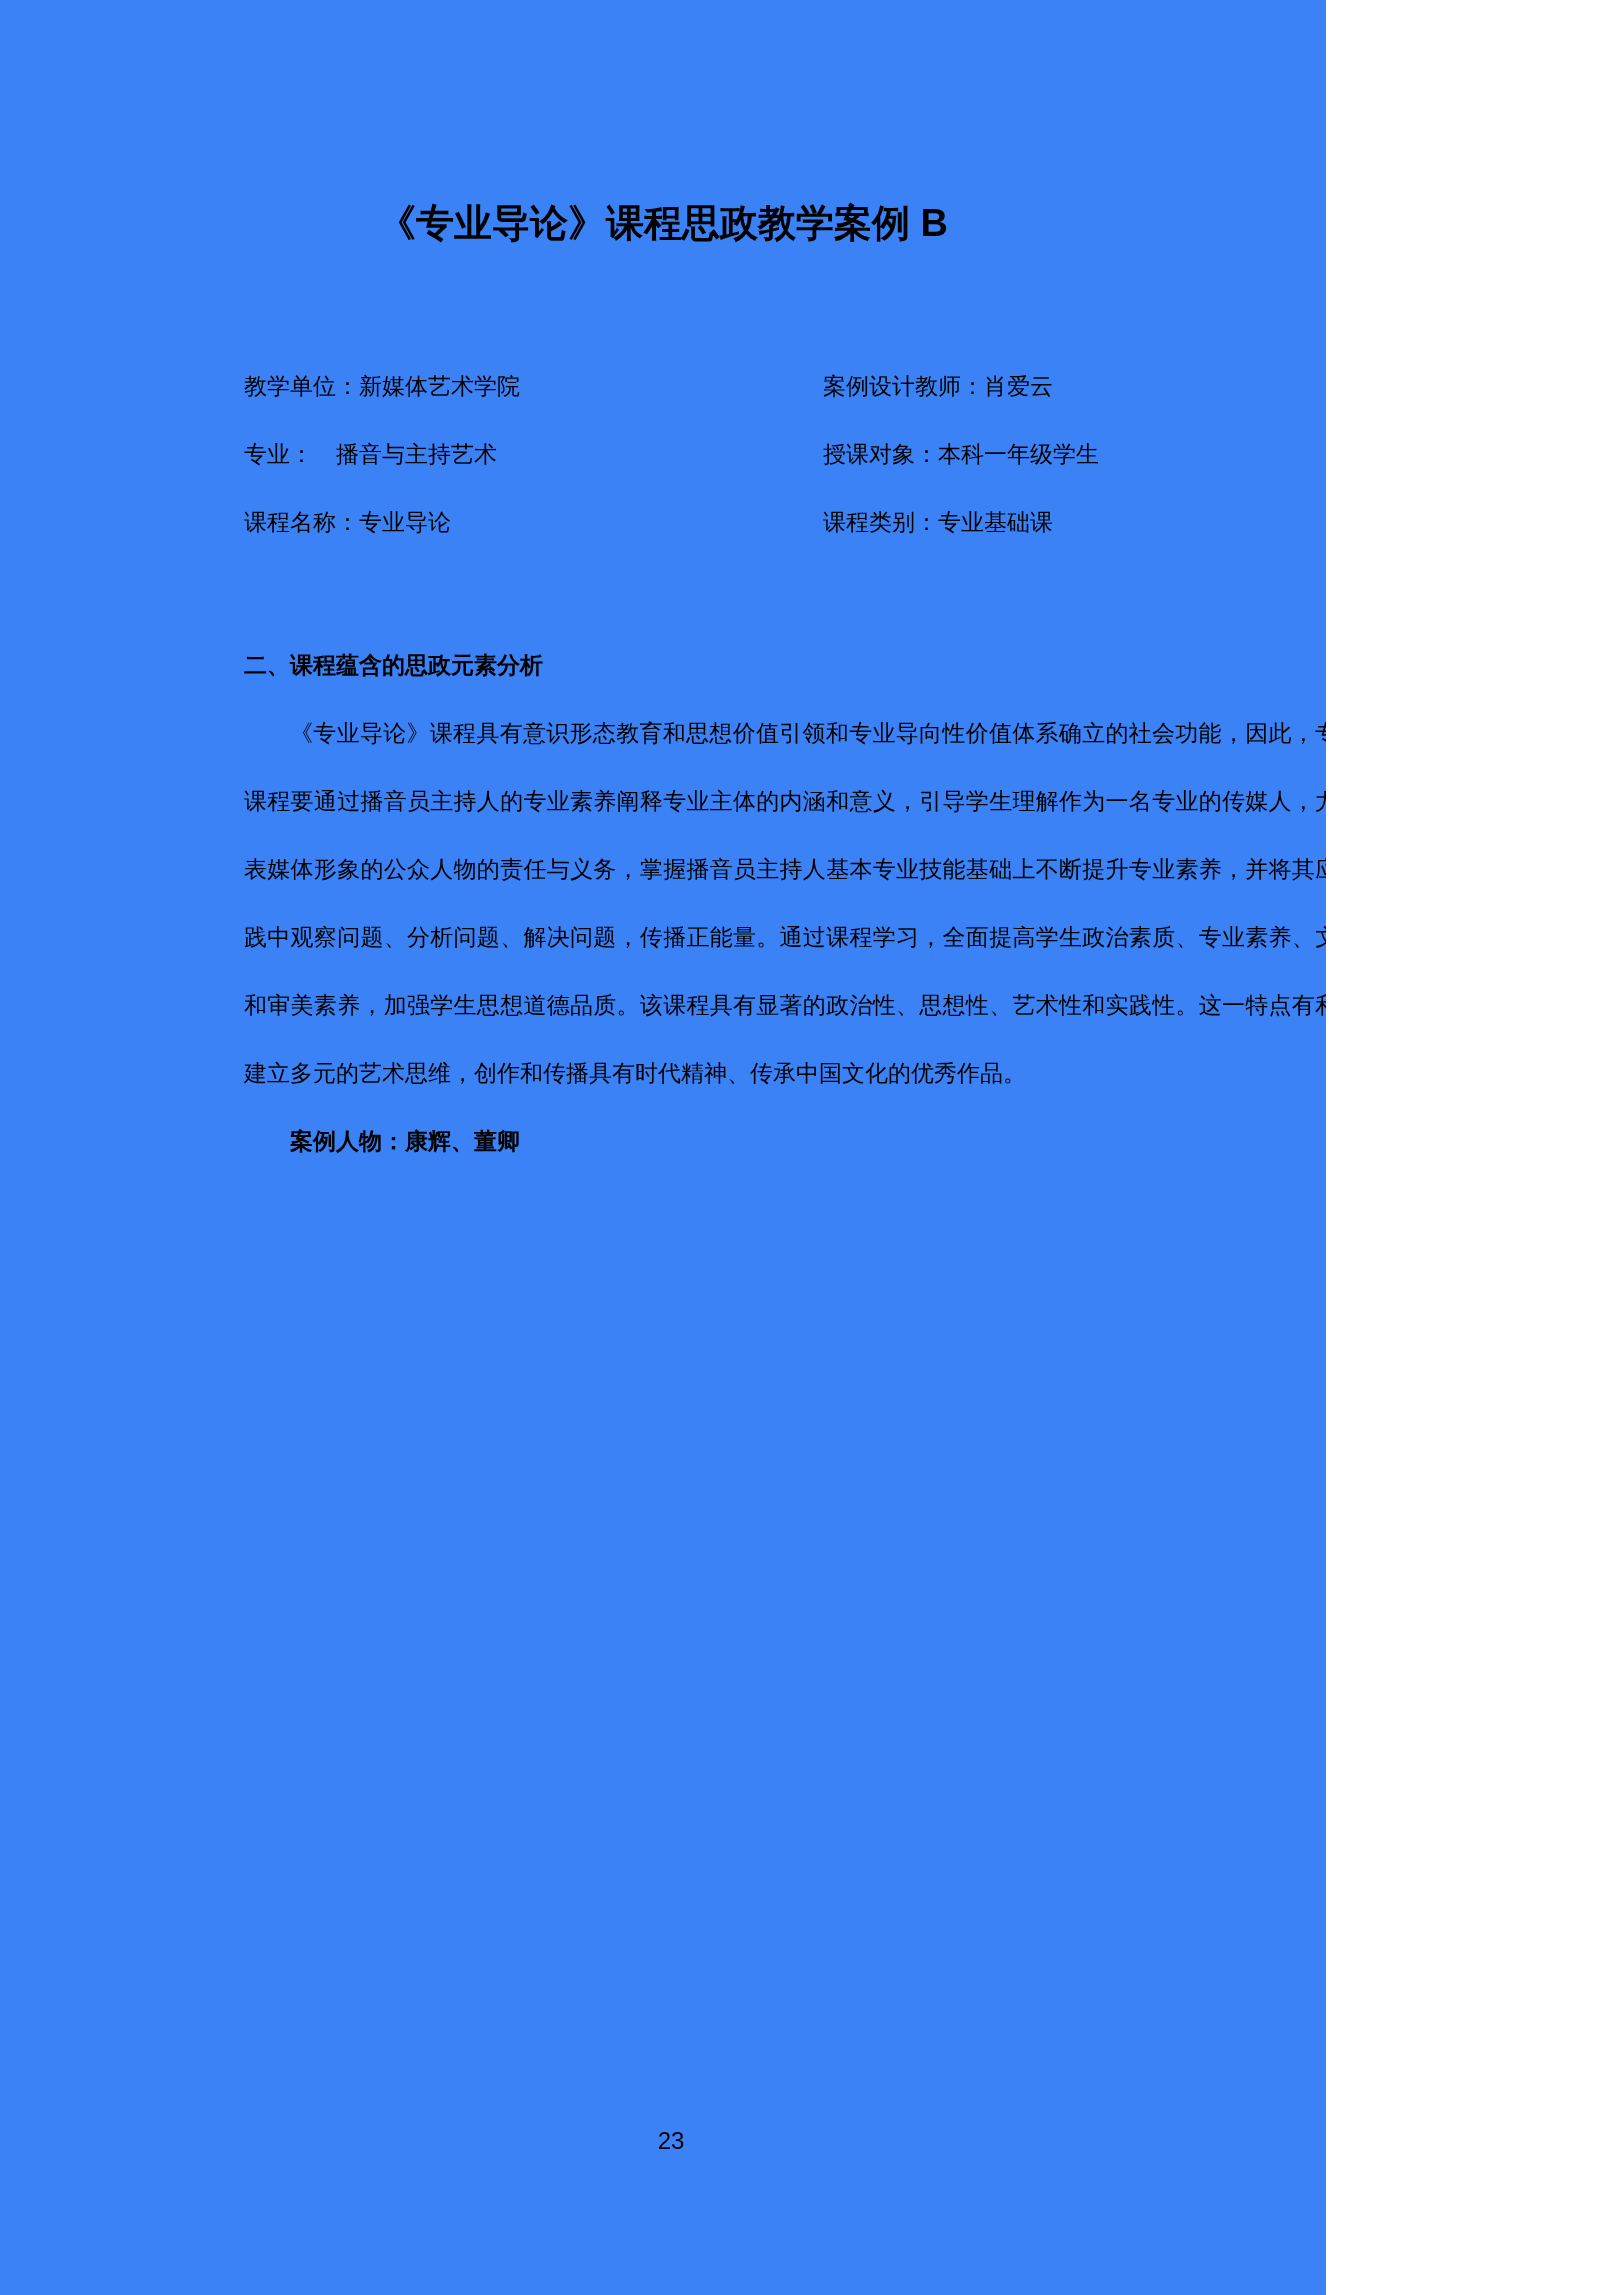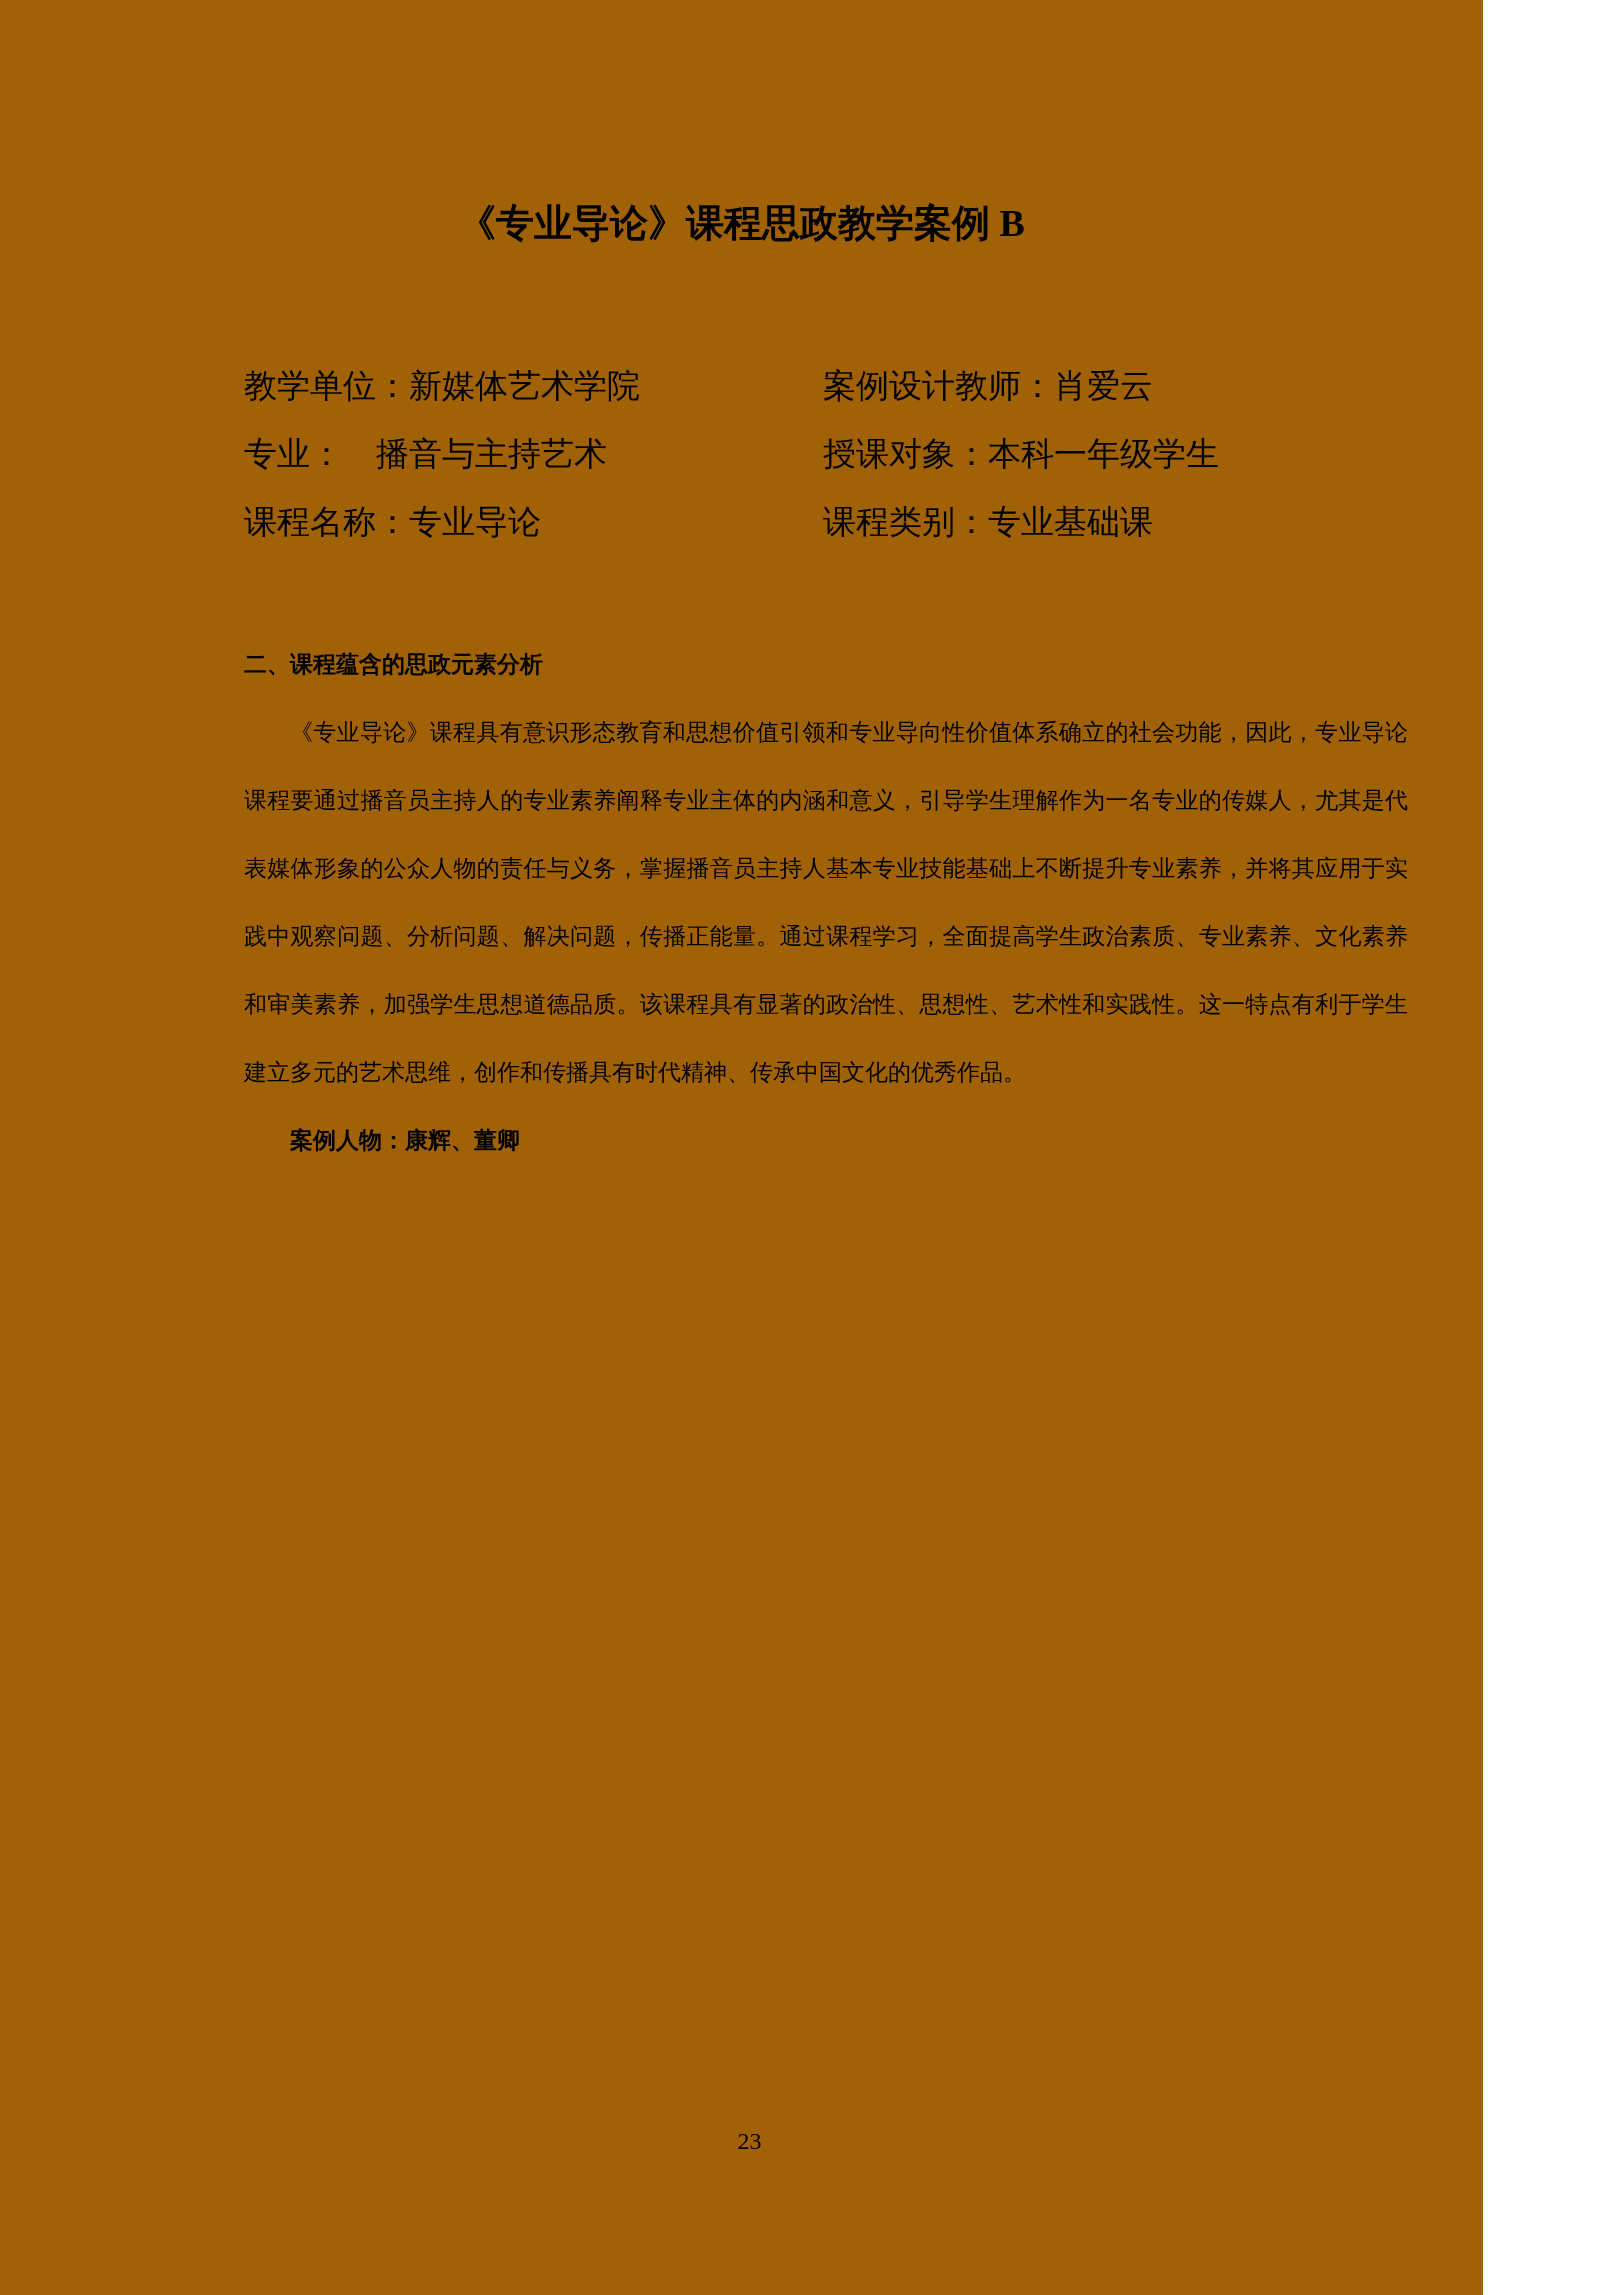--- a/index.html
+++ b/index.html
@@ -2,47 +2,47 @@
 <html lang="zh" style="font-size:12.7px"><head>
 <meta charset="utf-8">
 <style>
   html, body {
     margin: 0;
     padding: 0;
     background: #ffffff;
   }
   .page {
     position: relative;
-    width: 1483px;
+    width: 1326px;
     height: 2295px;
-    background: #a16207;
+    background: #3b82f6;
     color: #000000;
     overflow: hidden;
-    font-family: Liberation Serif, serif;
+    font-family: Liberation Sans, sans-serif;
   }
   .doc-title {
     margin: 0;
     padding-top: 198px;
     text-align: center;
     font-size: 38px;
     font-weight: 700;
     line-height: 51px;
   }
   .content {
     margin-left: 244px;
     width: 1164px;
   }
   .meta {
     margin-top: 103px;
   }
   .meta-row {
     position: relative;
     height: 68px;
     line-height: 68px;
-    font-size: 33px;
+    font-size: 23px;
     white-space: nowrap;
   }
   .meta-right {
     position: absolute;
     left: 579px;
     top: 0;
   }
   .body-text {
     margin-top: 75px;
     font-size: 23px;

